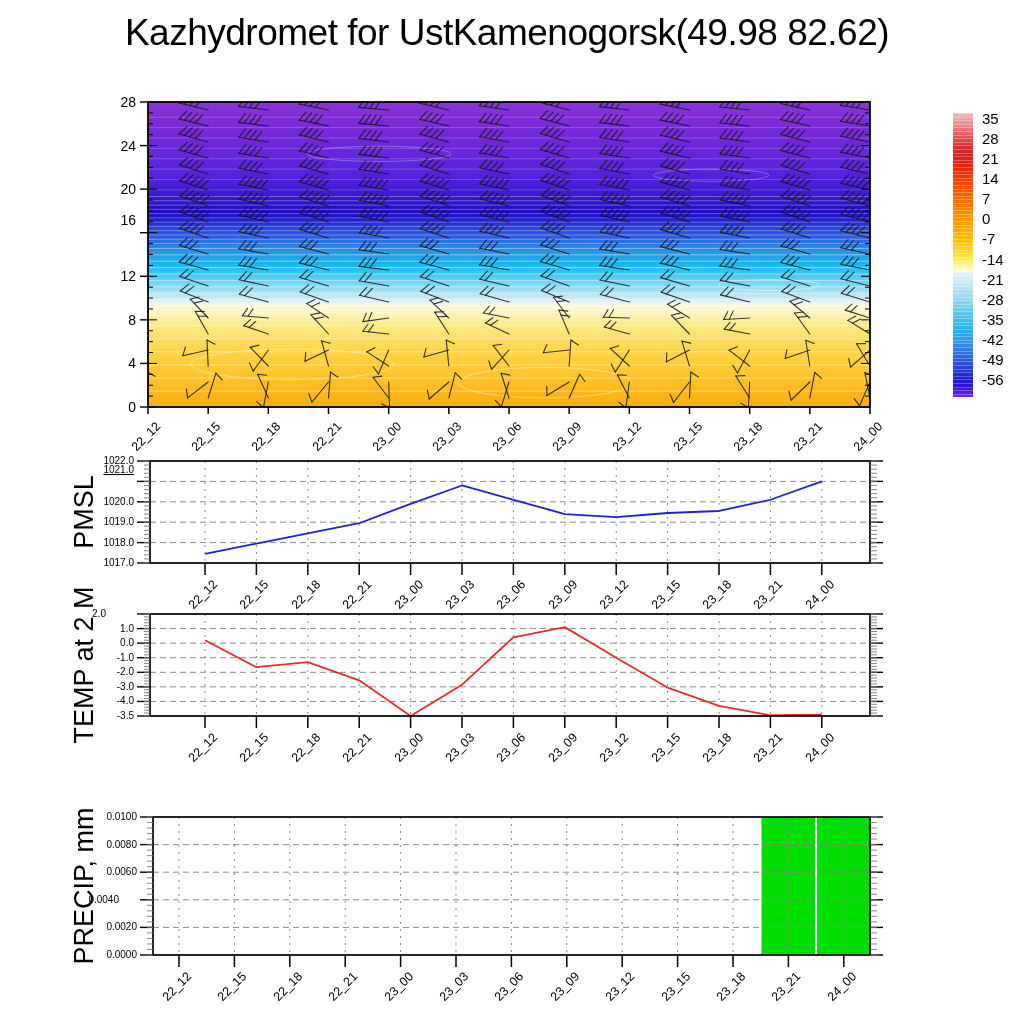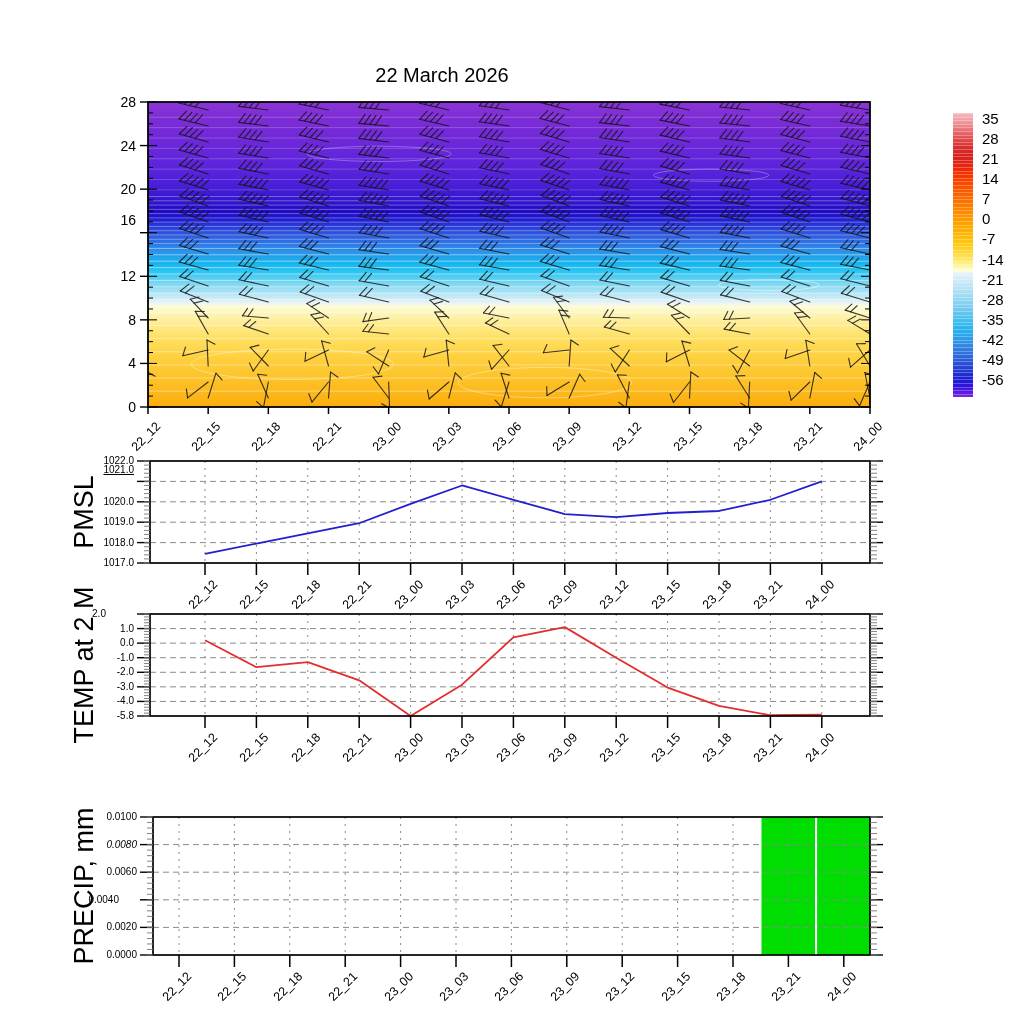--- a/index.html
+++ b/index.html
@@ -20,21 +20,21 @@
   .cblab{position:absolute;left:982px;width:50px;font-size:15px;line-height:15px;}
   .colorbar{position:absolute;left:953px;top:113px;width:20px;height:284px;}
   .colorbar .strips{position:absolute;left:0;top:0;right:0;bottom:0;
      background:repeating-linear-gradient(to bottom, rgba(255,255,255,.28) 0 1px, rgba(255,255,255,0) 1px 3.6px);}
   svg{position:absolute;left:0;top:0;}
 </style>
 </head>
 <body>
 
 <div class="page">
-  <div class="subtitle">22 March 2026</div>
+  <div class="title">Kazhydromet for UstKamenogorsk(49.98 82.62)</div>
 
   <div class="vlabel vl-pmsl">PMSL</div>
   <div class="vlabel vl-temp">TEMP at 2 M</div>
   <div class="vlabel vl-precip">PRECIP, mm</div>
 
   <svg id="plot" width="1024" height="1024" viewBox="0 0 1024 1024">
       <defs>
         <linearGradient id="hmgrad" x1="0" y1="0" x2="0" y2="1">
           <stop offset="0%" stop-color="#8a35d8"></stop>
           <stop offset="5%" stop-color="#7e2dd5"></stop>
@@ -1549,21 +1549,21 @@
       <span class="xlab" style="left: 321.2px; top: 578px; position: absolute;">22_21</span>
       <span class="xlab" style="left: 372.6px; top: 578px; position: absolute;">23_00</span>
       <span class="xlab" style="left: 424px; top: 578px; position: absolute;">23_03</span>
       <span class="xlab" style="left: 475.4px; top: 578px; position: absolute;">23_06</span>
       <span class="xlab" style="left: 526.8px; top: 578px; position: absolute;">23_09</span>
       <span class="xlab" style="left: 578.2px; top: 578px; position: absolute;">23_12</span>
       <span class="xlab" style="left: 629.6px; top: 578px; position: absolute;">23_15</span>
       <span class="xlab" style="left: 681px; top: 578px; position: absolute;">23_18</span>
       <span class="xlab" style="left: 732.4px; top: 578px; position: absolute;">23_21</span>
       <span class="xlab" style="left: 783.8px; top: 578px; position: absolute;">24_00</span>
-      <span class="ylab" style="left: 64px; top: 711px; position: absolute;">-5.8</span>
+      <span class="ylab" style="left: 64px; top: 711px; position: absolute;">-3.5</span>
       <span class="ylab" style="left: 64px; top: 696.429px; position: absolute;">-4.0</span>
       <span class="ylab" style="left: 64px; top: 681.857px; position: absolute;">-3.0</span>
       <span class="ylab" style="left: 64px; top: 667.286px; position: absolute;">-2.0</span>
       <span class="ylab" style="left: 64px; top: 652.714px; position: absolute;">-1.0</span>
       <span class="ylab" style="left: 64px; top: 638.143px; position: absolute;">0.0</span>
       <span class="ylab" style="left: 64px; top: 623.571px; position: absolute;">1.0</span>
       <span class="ylab" style="left: 64px; top: 609px; position: absolute; text-align: center;">2.0</span>
       <span class="xlab" style="left: 167px; top: 731px; position: absolute;">22_12</span>
       <span class="xlab" style="left: 218.4px; top: 731px; position: absolute;">22_15</span>
       <span class="xlab" style="left: 269.8px; top: 731px; position: absolute;">22_18</span>
@@ -1574,21 +1574,21 @@
       <span class="xlab" style="left: 526.8px; top: 731px; position: absolute;">23_09</span>
       <span class="xlab" style="left: 578.2px; top: 731px; position: absolute;">23_12</span>
       <span class="xlab" style="left: 629.6px; top: 731px; position: absolute;">23_15</span>
       <span class="xlab" style="left: 681px; top: 731px; position: absolute;">23_18</span>
       <span class="xlab" style="left: 732.4px; top: 731px; position: absolute;">23_21</span>
       <span class="xlab" style="left: 783.8px; top: 731px; position: absolute;">24_00</span>
       <span class="ylab" style="left: 67px; top: 950px; position: absolute;">0.0000</span>
       <span class="ylab" style="left: 67px; top: 922.4px; position: absolute;">0.0020</span>
       <span class="ylab" style="left: 49px; top: 894.8px; position: absolute;">0.0040</span>
       <span class="ylab" style="left: 67px; top: 867.2px; position: absolute;">0.0060</span>
-      <span class="ylab" style="left: 67px; top: 839.6px; position: absolute; font-style: italic;">0.0080</span>
+      <span class="ylab" style="left: 67px; top: 839.6px; position: absolute;">0.0080</span>
       <span class="ylab" style="left: 67px; top: 812px; position: absolute;">0.0100</span>
       <span class="xlab" style="left: 141px; top: 970px; position: absolute;">22_12</span>
       <span class="xlab" style="left: 196.4px; top: 970px; position: absolute;">22_15</span>
       <span class="xlab" style="left: 251.8px; top: 970px; position: absolute;">22_18</span>
       <span class="xlab" style="left: 307.2px; top: 970px; position: absolute;">22_21</span>
       <span class="xlab" style="left: 362.6px; top: 970px; position: absolute;">23_00</span>
       <span class="xlab" style="left: 418px; top: 970px; position: absolute;">23_03</span>
       <span class="xlab" style="left: 473.4px; top: 970px; position: absolute;">23_06</span>
       <span class="xlab" style="left: 528.8px; top: 970px; position: absolute;">23_09</span>
       <span class="xlab" style="left: 584.2px; top: 970px; position: absolute;">23_12</span>

